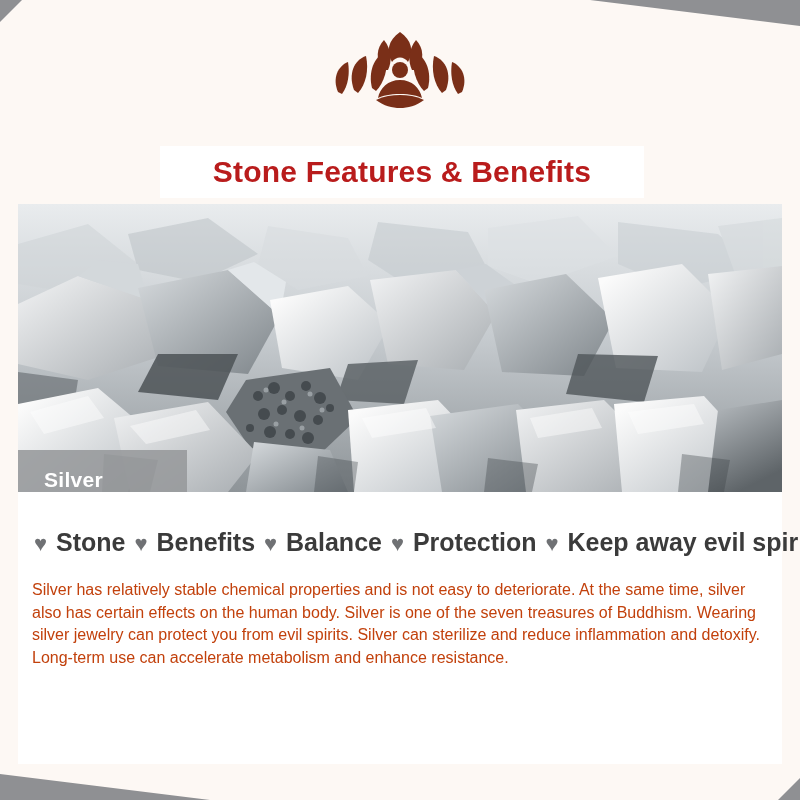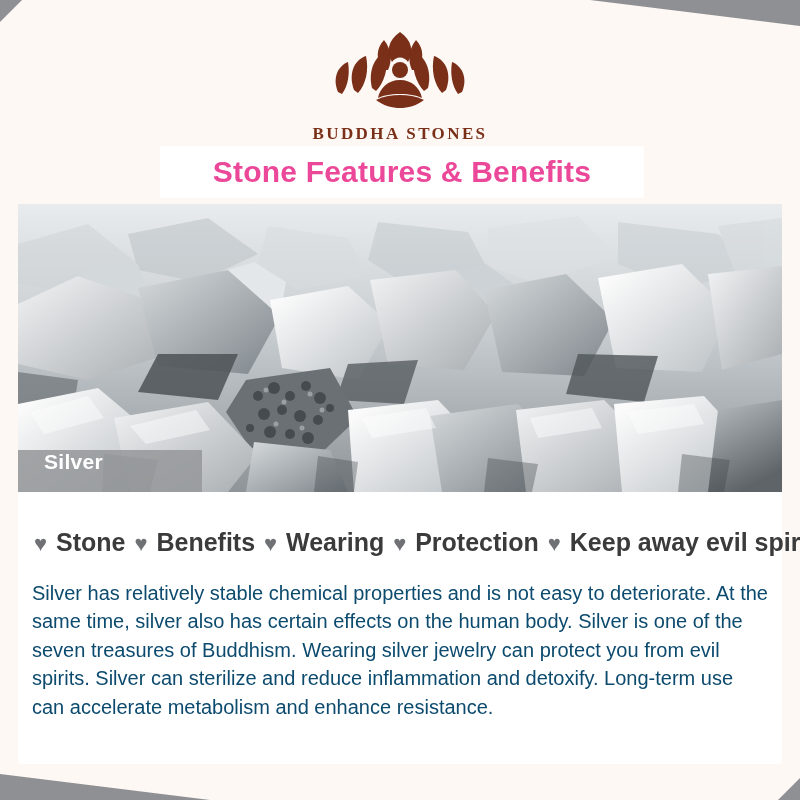--- a/index.html
+++ b/index.html
@@ -88,47 +88,47 @@
     height: 52px;
     background: #ffffff;
     z-index: 4;
     display: flex;
     align-items: center;
     justify-content: center;
   }
   .title-text {
     font-size: 30px;
     font-weight: bold;
-    color: #ec4899;
+    color: #b91c1c;
     letter-spacing: 0.2px;
   }
 
   
   .hero {
     position: absolute;
     top: 204px;
     left: 18px;
     width: 764px;
     height: 288px;
     overflow: hidden;
     z-index: 2;
     background: #9aa0a4;
   }
   .hero-svg { display: block; width: 764px; height: 288px; }
 
   .hero-label {
     position: absolute;
     left: 18px;
     top: 450px;
-    width: 184px;
+    width: 169px;
     height: 42px;
     background: rgba(150,152,155,0.88);
     z-index: 3;
     display: flex;
-    align-items: flex-start;
+    align-items: flex-end;
   }
   .hero-label span {
     color: #ffffff;
     font-size: 21px;
     font-weight: bold;
     padding-left: 26px;
     letter-spacing: 0.3px;
   }
 
   
@@ -152,23 +152,23 @@
     white-space: nowrap;
   }
   .benefits .heart {
     color: #6f7174;
     font-size: 22px;
     padding: 0 2px;
   }
 
   .description {
     margin: 22px 14px 0 14px;
-    font-size: 20px;
+    font-size: 16px;
     line-height: 1.42;
-    color: #0c4a6e;
+    color: #c2410c;
     text-align: left;
   }
 </style>
 </head>
 <body>
 
 <div class="poster">
 
   <div class="corner corner-tl"></div>
   <div class="corner corner-tr"></div>
@@ -191,21 +191,20 @@
           <path d="M72 36 C66 26 68 14 80 6 C92 14 94 26 88 36 C84 30 76 30 72 36 Z"></path>
           <path d="M62 44 C56 34 56 22 64 14 C72 24 72 36 68 44 Z"></path>
           <path d="M98 44 C104 34 104 22 96 14 C88 24 88 36 92 44 Z"></path>
 
           <circle cx="80" cy="44" r="8"></circle>
           <path d="M80 54 C68 54 60 62 58 72 C62 70 70 68 80 68 C90 68 98 70 102 72 C100 62 92 54 80 54 Z"></path>
           <path d="M56 74 C64 70 72 69 80 69 C88 69 96 70 104 74 C96 80 88 82 80 82 C72 82 64 80 56 74 Z"></path>
         </g>
       </svg>
     </span>
-    <div class="brand-name">BUDDHA STONES</div>
   </div>
 
   <div class="title-band">
     <div class="title-text">Stone Features &amp; Benefits</div>
   </div>
 
   <div class="hero">
     <svg class="hero-svg" viewBox="0 0 764 288" xmlns="http://www.w3.org/2000/svg" preserveAspectRatio="none">
       <defs>
         <linearGradient id="bgsky" x1="0" y1="0" x2="0" y2="1">
@@ -316,21 +315,21 @@
     <span>Silver</span>
   </div>
 
   <div class="body-area">
     <div class="benefits">
       <span class="heart">♥</span>
       <span>Stone</span>
       <span class="heart">♥</span>
       <span>Benefits</span>
       <span class="heart">♥</span>
-      <span>Wearing</span>
+      <span>Balance</span>
       <span class="heart">♥</span>
       <span>Protection</span>
       <span class="heart">♥</span>
       <span>Keep away evil spirits</span>
       
     </div>
 
     <p class="description">Silver has relatively stable chemical properties and is not easy to deteriorate. At the same time, silver also has certain effects on the human body. Silver is one of the seven treasures of Buddhism. Wearing silver jewelry can protect you from evil spirits. Silver can sterilize and reduce inflammation and detoxify. Long-term use can accelerate metabolism and enhance resistance.</p>
   </div>
 

